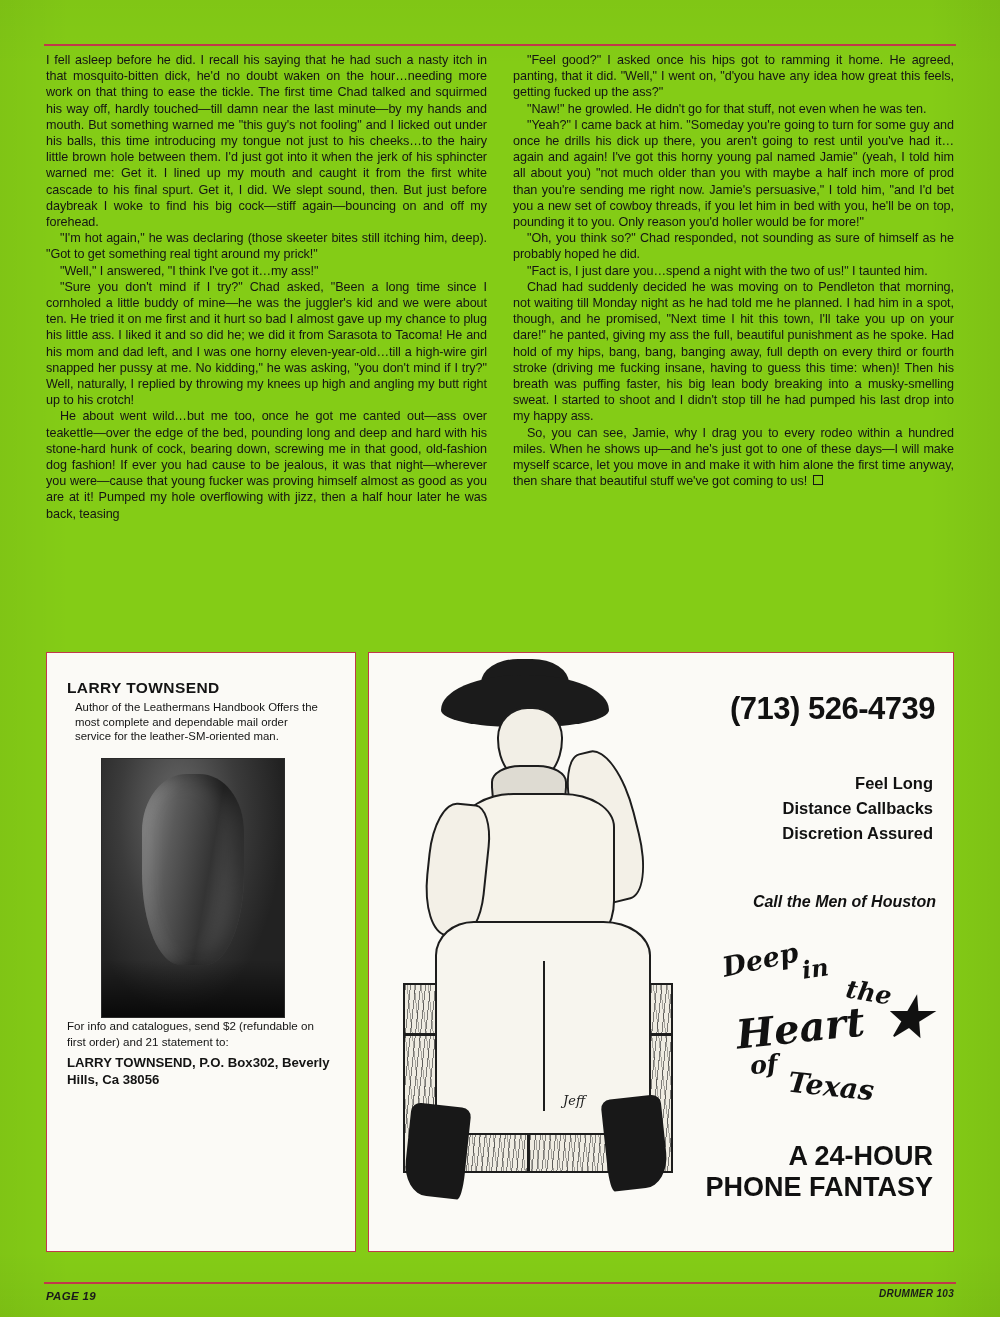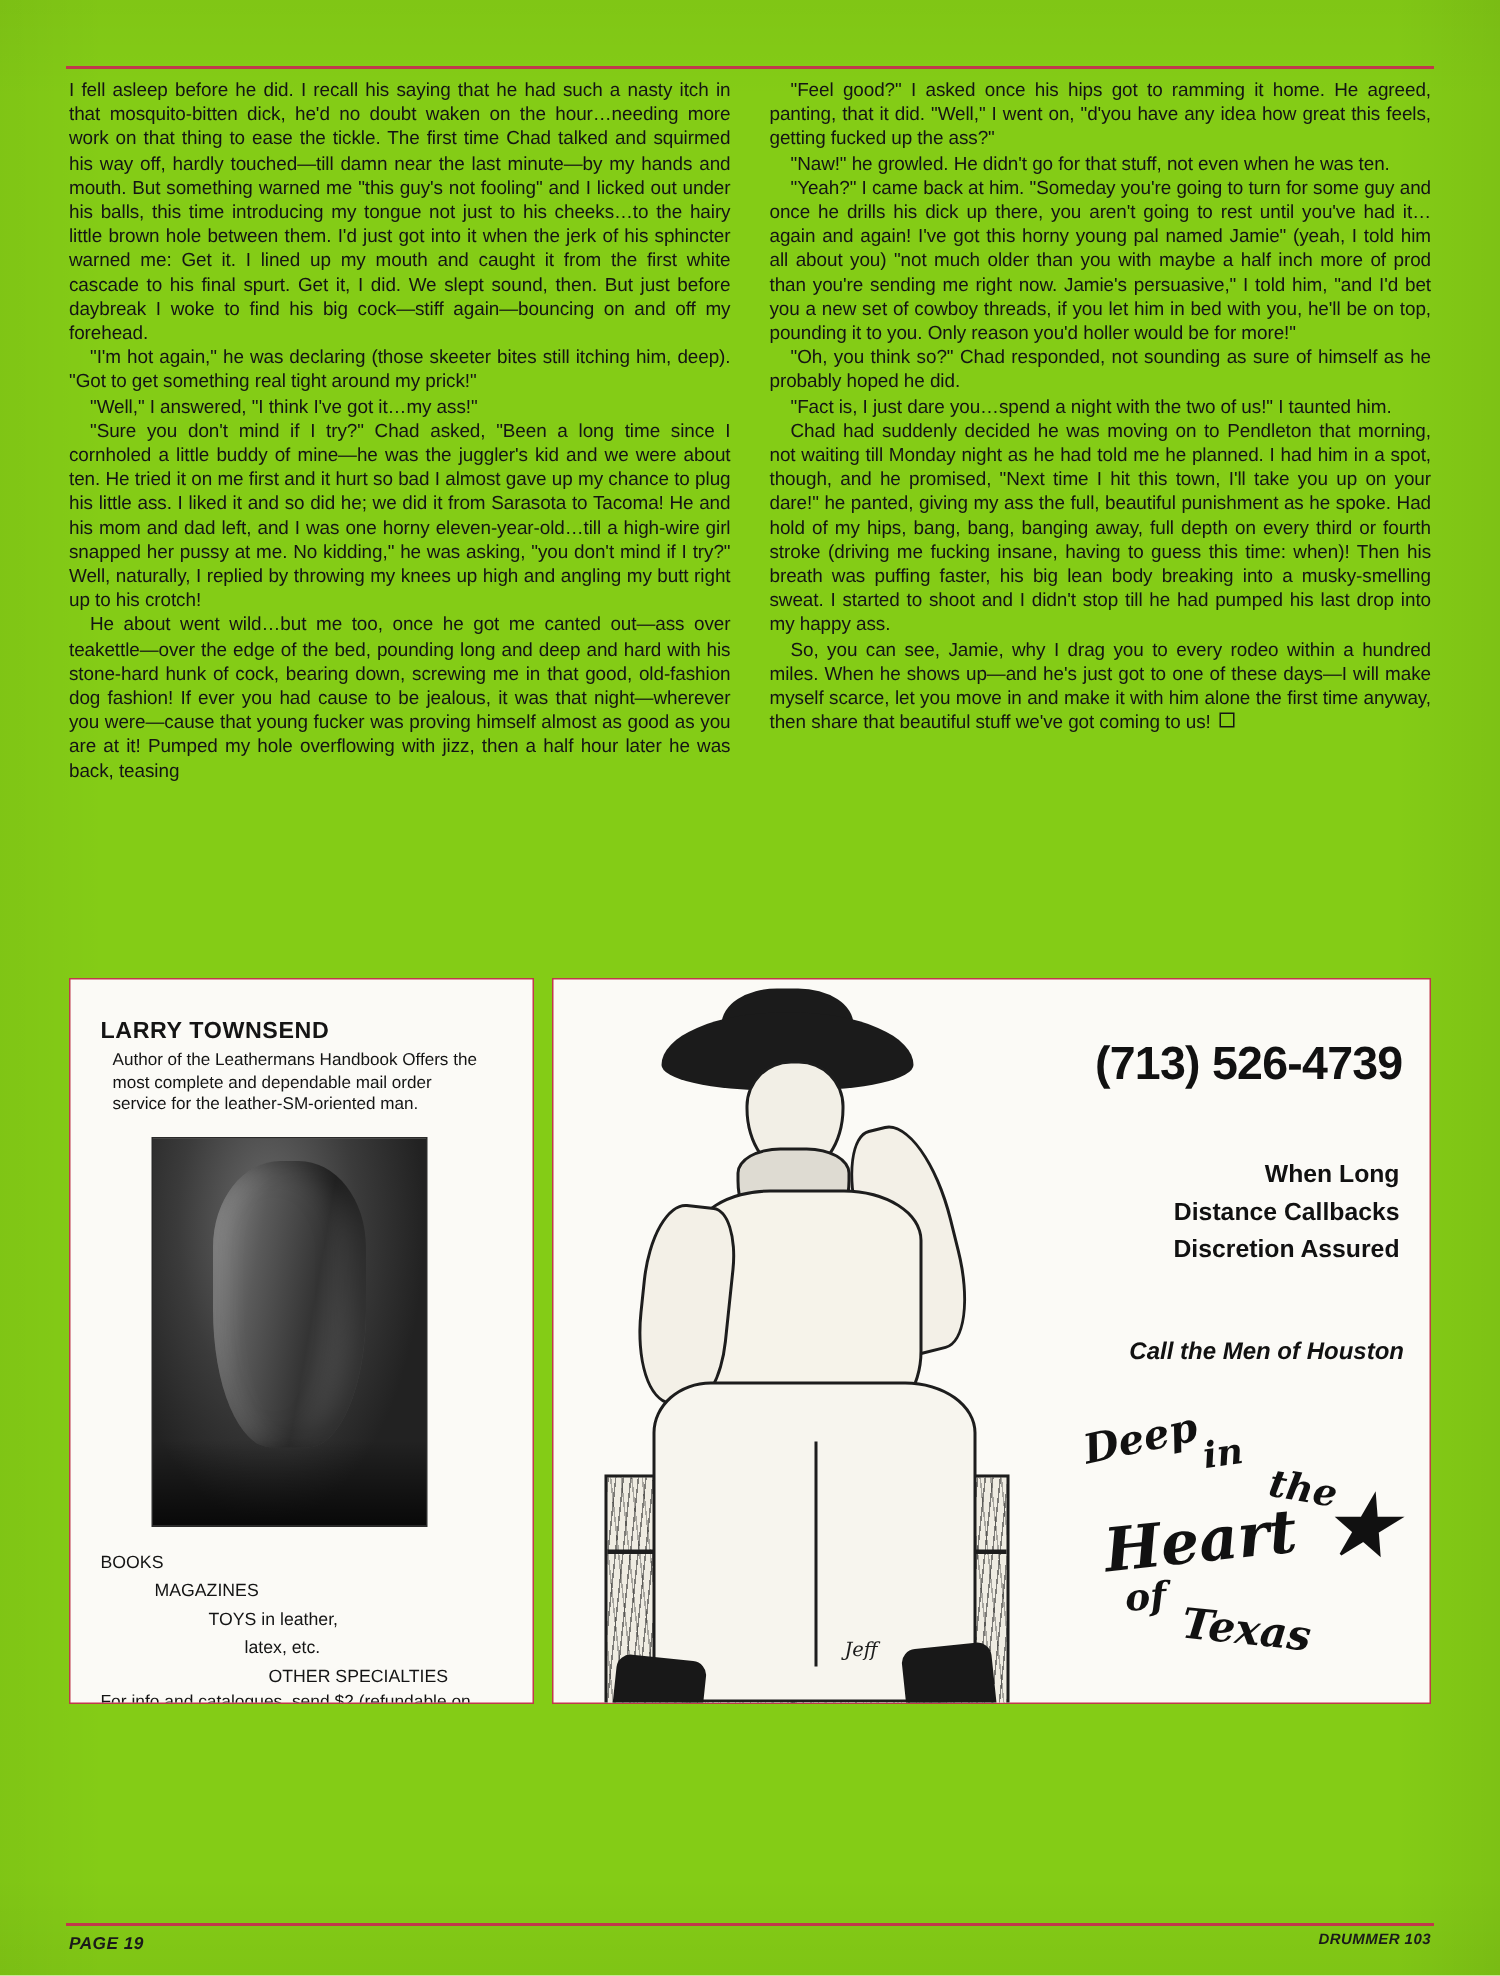--- a/index.html
+++ b/index.html
@@ -77,21 +77,21 @@
     margin-left: 6px;
     vertical-align: 0px;
   }
 
   
   .ads {
     position: absolute;
     left: 46px;
     top: 652px;
     width: 908px;
-    height: 484px;
+    height: 600px;
     display: flex;
     gap: 12px;
   }
   .ad-box {
     border: 1.6px solid #c0394b;
     box-sizing: border-box;
     position: relative;
     overflow: hidden;
     background: #fbfaf6;
   }
@@ -408,27 +408,20 @@
 
   <div class="ads">
 
     <div class="ad-box ad-left">
       <div class="lt-name">LARRY TOWNSEND</div>
       <div class="lt-sub">Author of the Leathermans Handbook Offers the most complete and dependable mail order service for the leather-SM-oriented man.</div>
       <div class="lt-photo">
         <div class="torso"></div>
         <div class="shadow-band"></div>
       </div>
-      <div class="lt-list">
-        <div>BOOKS</div>
-        <div>MAGAZINES</div>
-        <div>TOYS in leather,</div>
-        <div>latex, etc.</div>
-        <div>OTHER SPECIALTIES</div>
-      </div>
       <div class="lt-info">For info and catalogues, send $2 (refundable on first order) and 21 statement to:</div>
       <div class="lt-addr">LARRY TOWNSEND, P.O. Box302, Beverly Hills, Ca 38056</div>
     </div>
 
     <div class="ad-box ad-right">
       <div class="ad-right-inner">
 
         <div class="cowboy">
           <div class="hat-crown"></div>
           <div class="hat"></div>
@@ -440,21 +433,21 @@
           <div class="bale"></div>
           <div class="jeans"></div>
           <div class="boot-l"></div>
           <div class="boot-r"></div>
           <div class="sig">Jeff</div>
         </div>
 
         <div class="phone-num">(713) 526-4739</div>
 
         <div class="free-lines">
-          <div>When Long</div>
+          <div>Feel Long</div>
           <div>Distance Callbacks</div>
           <div>Discretion Assured</div>
         </div>
 
         <div class="call-men">Call the Men of Houston</div>
 
         <div class="deep-logo">
           <span class="w1">Deep</span>
           <span class="w2">in</span>
           <span class="w3">the</span>

